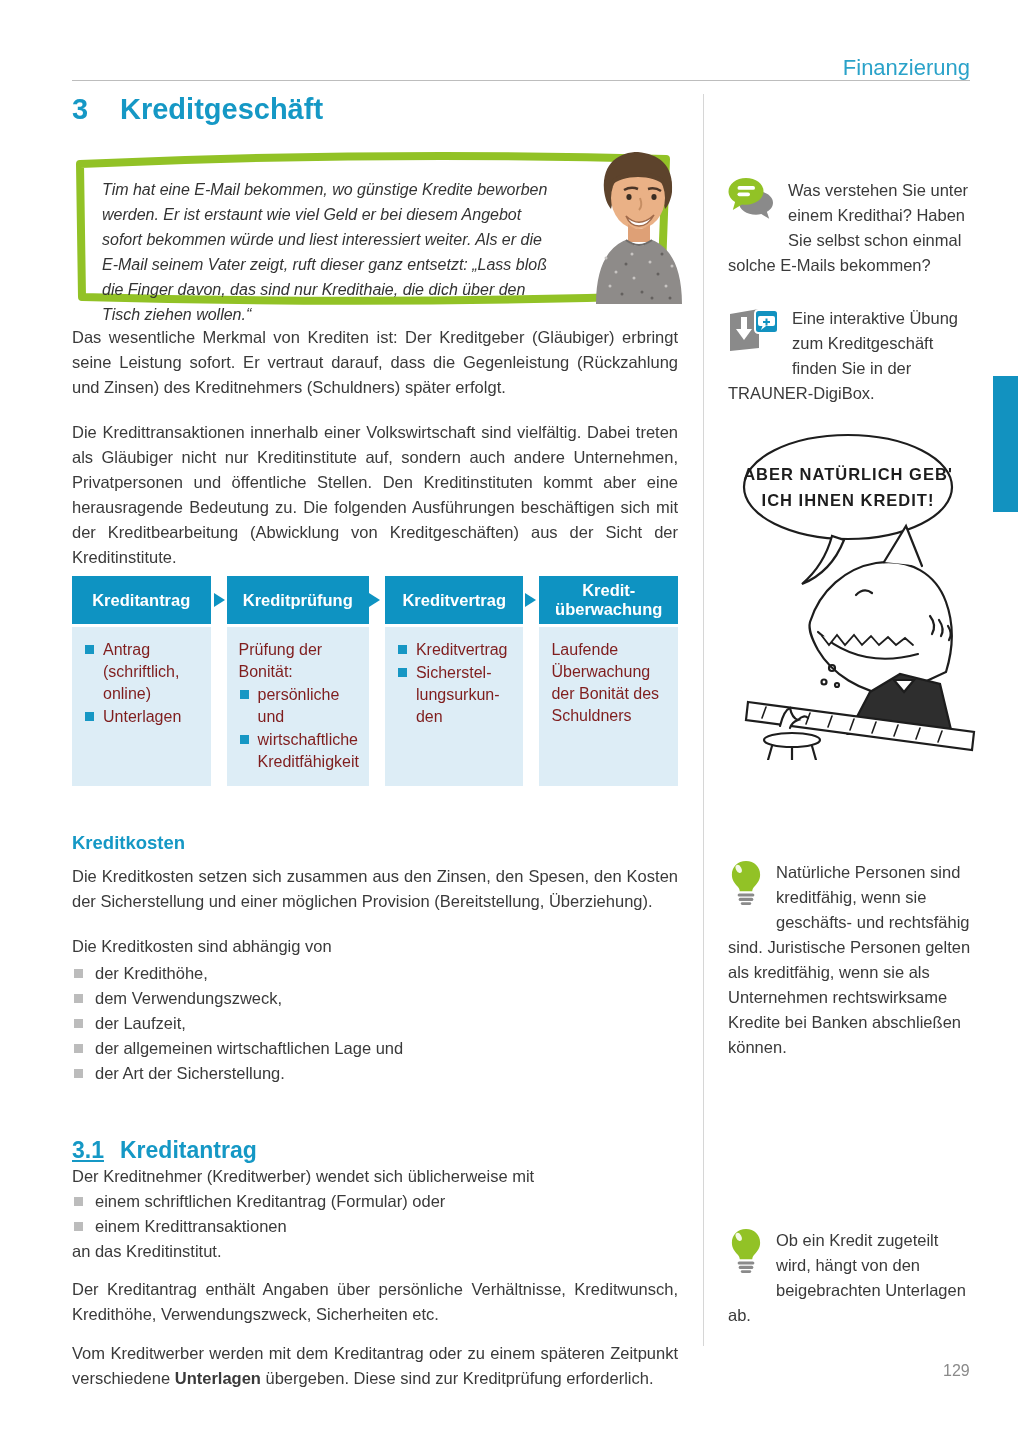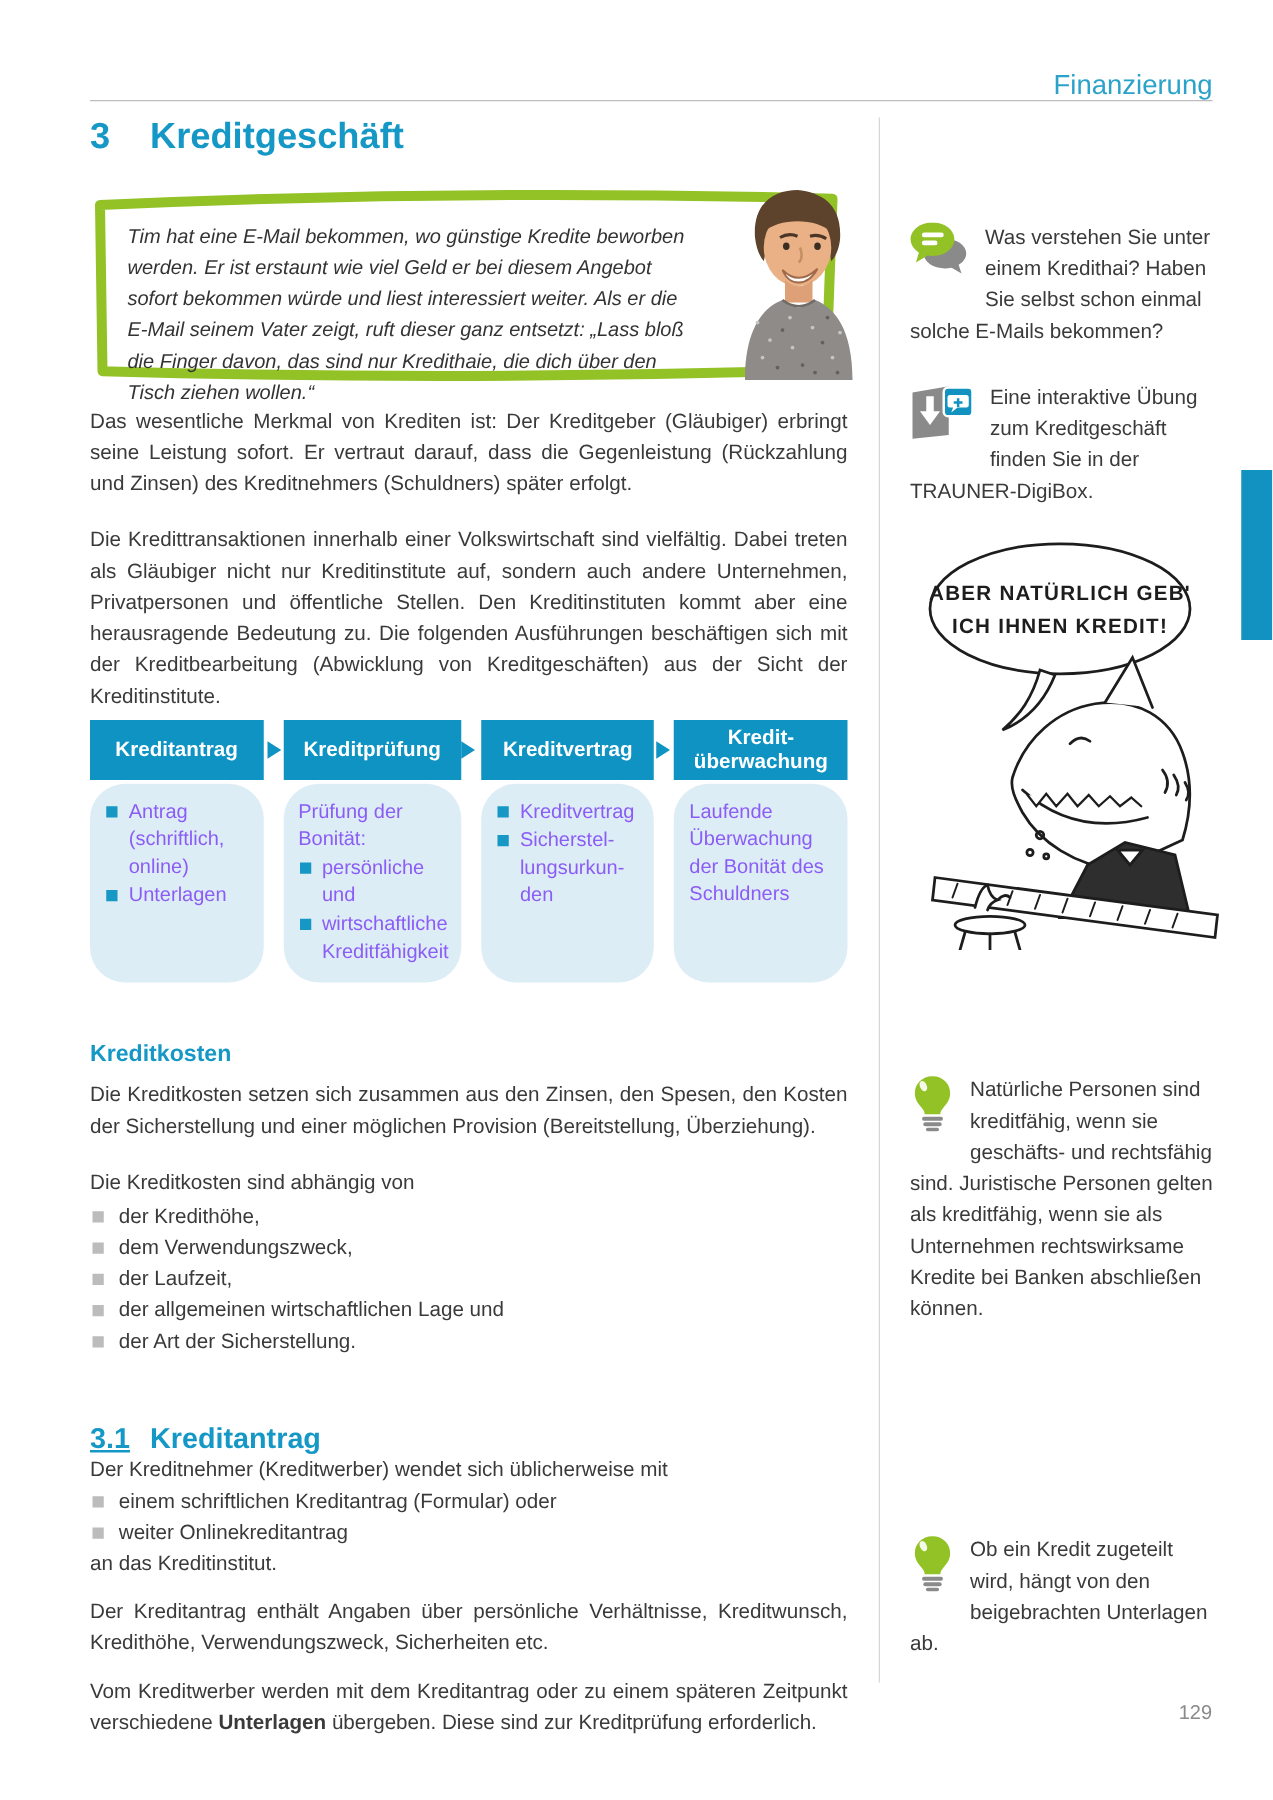--- a/index.html
+++ b/index.html
@@ -24,21 +24,21 @@
 
   p.body{margin:0 0 20px 0;text-align:justify;font-size:16.5px;line-height:25px;}
   p.body.tight{margin-bottom:6px;}
 
   
   .diagram{position:relative;display:flex;gap:16px;margin:0 0 46px 0;}
   .dcol{flex:1;display:flex;flex-direction:column;}
   .dcol-header{background:#0e93c2;color:#fff;font-weight:bold;font-size:16.5px;line-height:19px;
                height:48px;display:flex;align-items:center;justify-content:center;text-align:center;padding:0 8px;box-sizing:border-box;}
   .dcol-body{background:#ddedf6;flex:1;margin-top:3px;padding:12px 10px 12px 12px;
-             font-size:16px;line-height:22px;color:#8b5cf6;min-height:122px;border-radius:28px;}
+             font-size:16px;line-height:22px;color:#7f1d1d;min-height:122px;}
   .ditem{display:flex;margin-bottom:1px;}
   .ditem .sq{width:9px;height:9px;background:#1697c4;margin:6px 9px 0 1px;flex:none;}
   .dintro{margin:0 0 1px 0;}
   .diagram-arrow{position:absolute;top:17px;width:0;height:0;
                  border-left:11px solid #0e93c2;border-top:7px solid transparent;border-bottom:7px solid transparent;}
 
   h3.sub{margin:0 0 10px 0;font-size:18.5px;color:#1598c5;}
   .blist{margin:0 0 0 0;}
   .blist .row{display:flex;font-size:16.5px;line-height:25px;}
   .blist .sq{width:9px;height:9px;background:#bcbcbc;margin:8px 12px 0 2px;flex:none;}
@@ -202,21 +202,21 @@
     </h2>
 
     <div class="plain-line after-h2" style="margin-bottom:0">Der Kreditnehmer (Kreditwerber) wendet sich üblicherweise mit</div>
     <div class="blist">
       <div class="row">
           <span class="sq"></span>
           <span>einem schriftlichen Kreditantrag (Formular) oder</span>
         </div>
       <div class="row">
           <span class="sq"></span>
-          <span>weiter Onlinekreditantrag</span>
+          <span>einem Kredittransaktionen</span>
         </div>
     </div>
     <div class="plain-line">an das Kreditinstitut.</div>
 
     <p class="body" style="margin-bottom:14px">Der Kreditantrag enthält Angaben über persönliche Verhältnisse, Kreditwunsch, Kredithöhe, Verwendungszweck, Sicherheiten etc.</p>
 
     <p class="body"><span>Vom Kreditwerber werden mit dem Kreditantrag oder zu einem späteren Zeitpunkt verschiedene </span><b>Unterlagen</b><span> übergeben. Diese sind zur Kreditprüfung erforderlich.</span></p>
   </div>
 
   <div class="note" style="top:178px">

